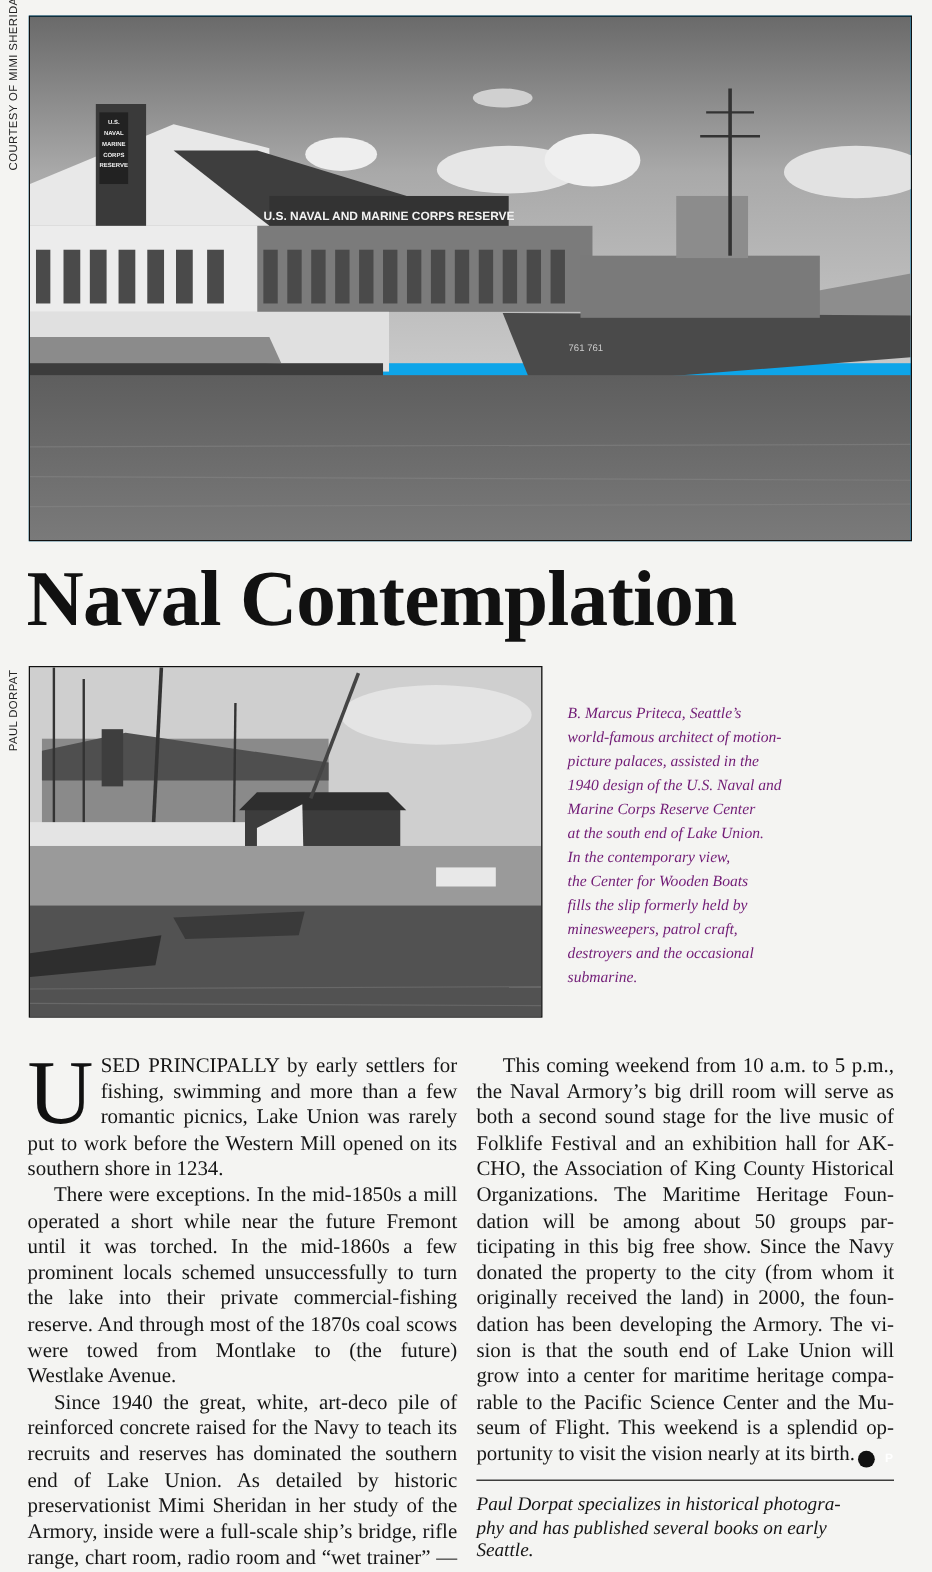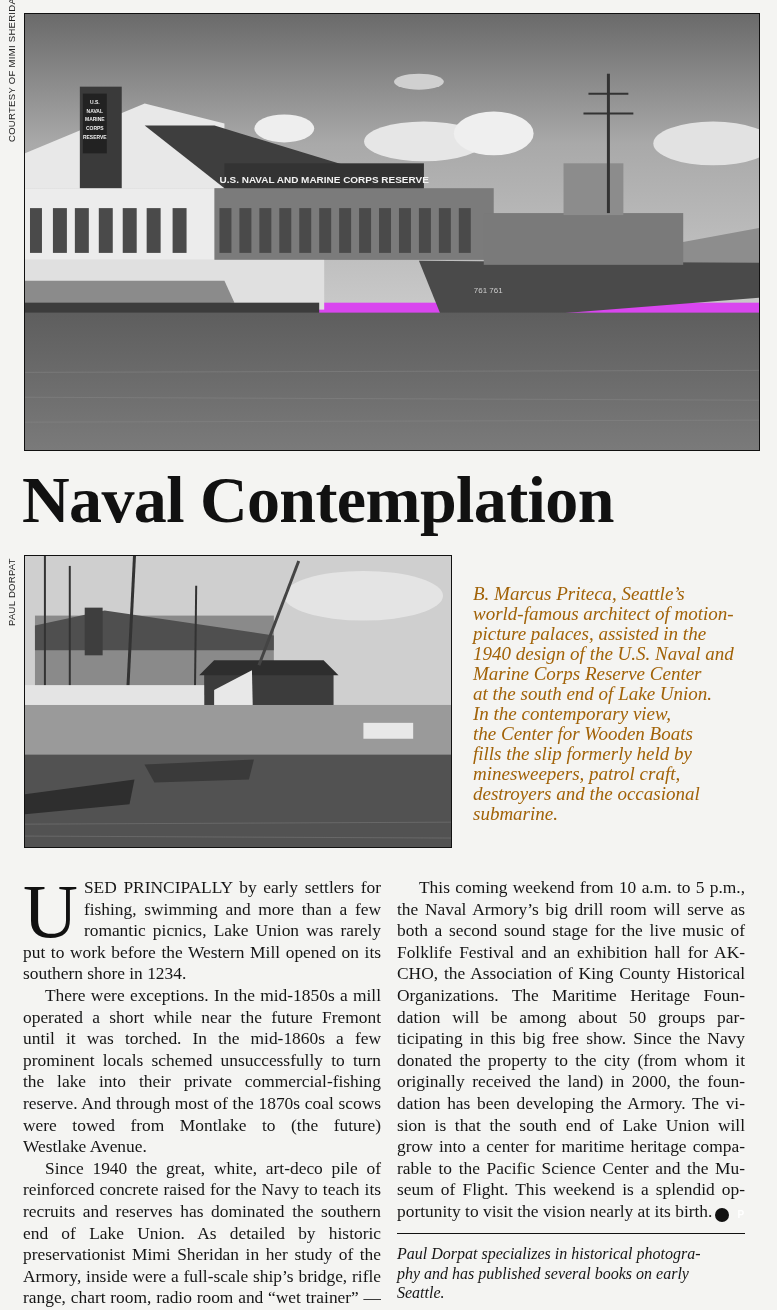--- a/index.html
+++ b/index.html
@@ -12,35 +12,35 @@
     font-size: 9.5px; letter-spacing: 0.3px; color: #222;
     transform-origin: left top;
     transform: rotate(-90deg);
     white-space: nowrap;
   }
   #credit-top { left: 6px; top: 142px; }
   #credit-bottom { left: 6px; top: 626px; }
 
   
   .photo { position: absolute; border: 1.5px solid #111; overflow: hidden; }
-  #photo-top { left: 24px; top: 13px; width: 736px; height: 438px; background: #d946ef; }
+  #photo-top { left: 24px; top: 13px; width: 736px; height: 438px; background: #0ea5e9; }
   #photo-bottom { left: 24px; top: 555px; width: 428px; height: 293px; background: #a8a8a8; }
   .photo svg { display: block; width: 100%; height: 100%; }
 
   .headline {
     position: absolute; left: 22px; top: 460px;
     font-family: "Liberation Serif", "DejaVu Serif", serif;
     font-size: 66px; line-height: 80px; font-weight: 700; letter-spacing: -0.6px;
     color: #111; white-space: nowrap;
   }
 
   .cutline {
     position: absolute; left: 473px; top: 584px; width: 295px;
     font-family: "Liberation Serif", "DejaVu Serif", serif;
-    font-style: italic; font-size: 19px; line-height: 20px; color: #a16207;
+    font-style: italic; font-size: 13px; line-height: 20px; color: #701a75;
     white-space: pre-line;
   }
 
   .column {
     position: absolute; top: 877px;
     font-family: "Liberation Serif", "DejaVu Serif", serif;
     font-size: 17.4px; line-height: 21.6px; text-align: justify; color: #151515;
   }
   #col-left { left: 23px; width: 358px; }
   #col-right { left: 397px; width: 348px; }

